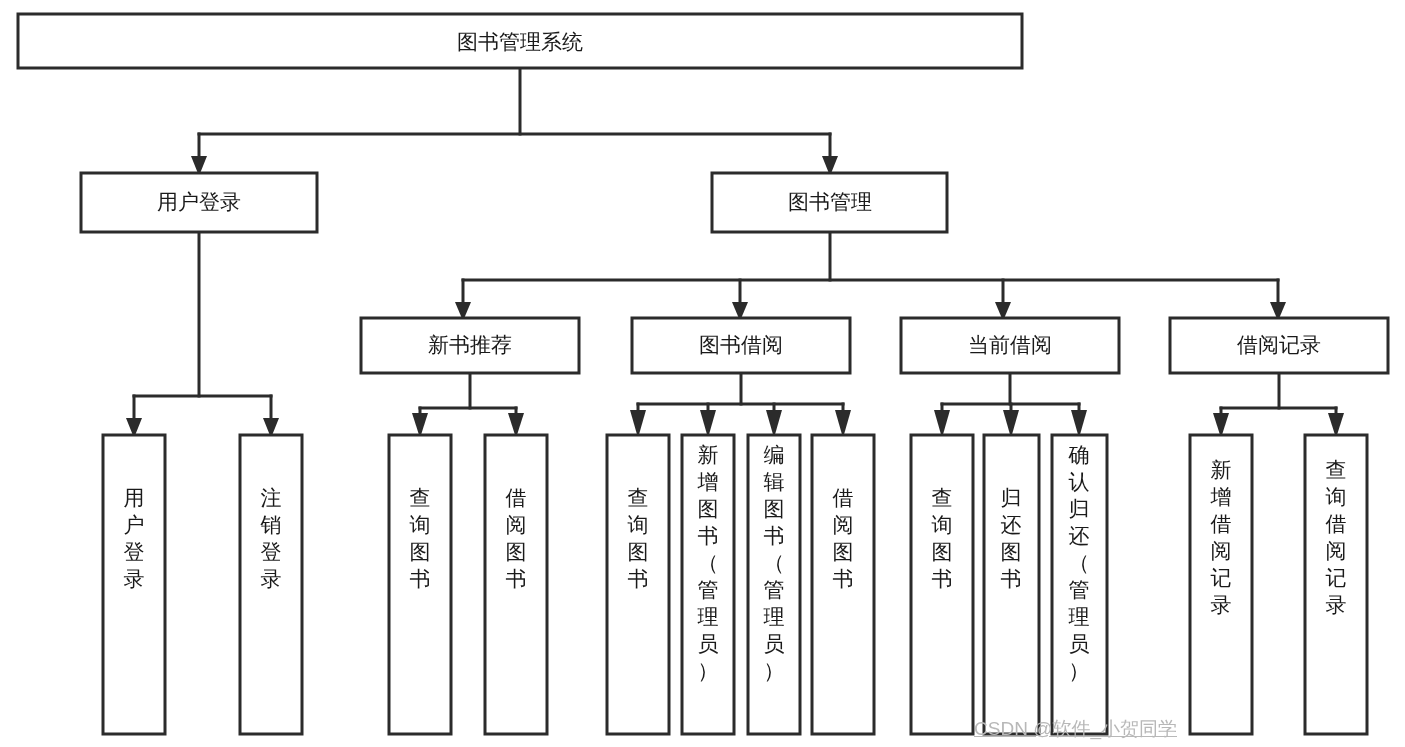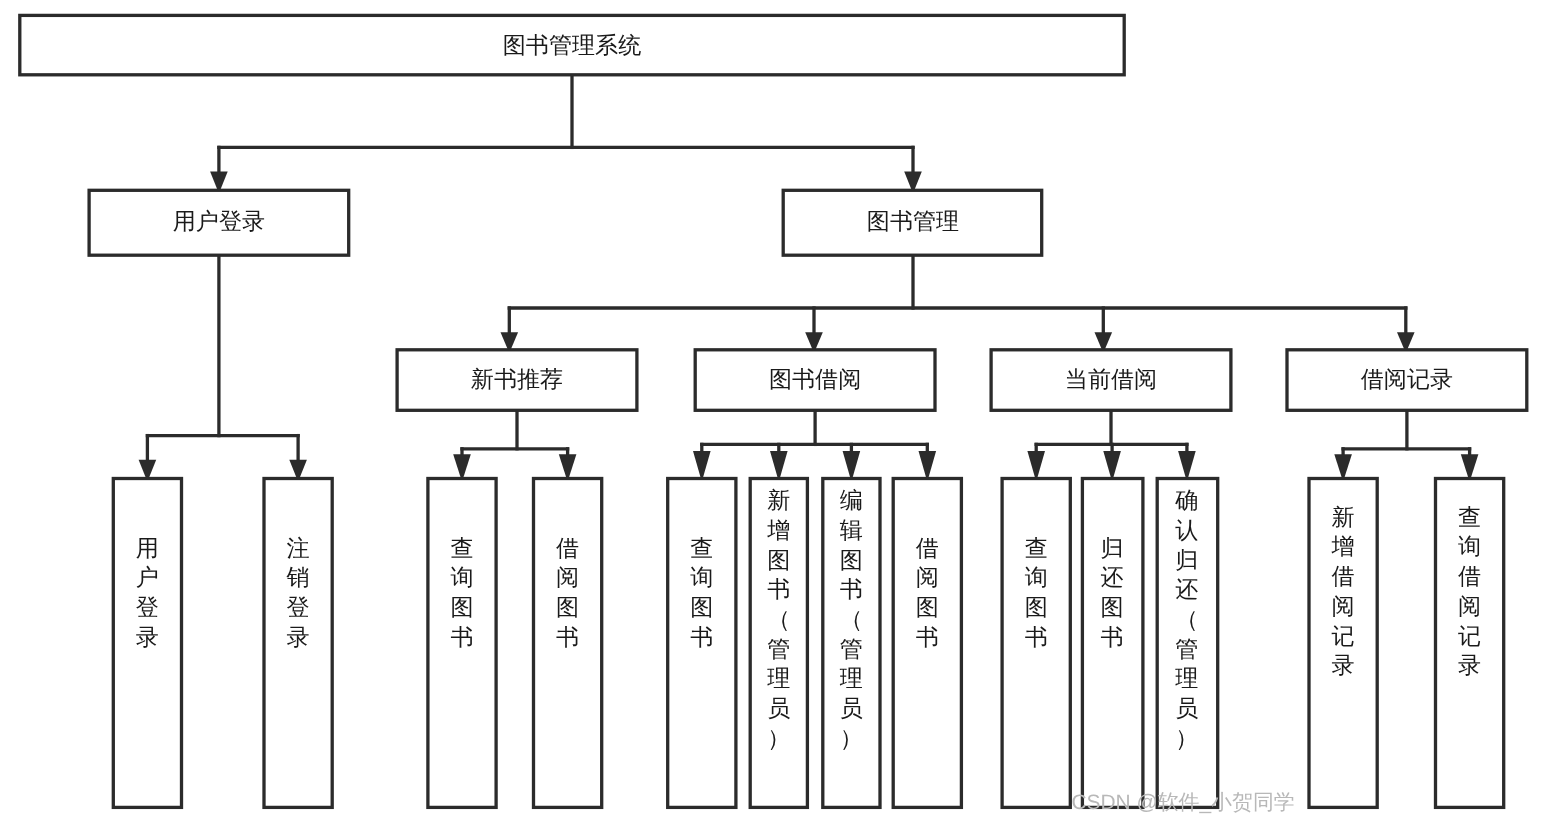--- a/index.html
+++ b/index.html
@@ -59,20 +59,21 @@
   }
   .watermark {
     position: absolute;
     right: 10px;
     bottom: 5px;
     font-family: "Liberation Sans", "DejaVu Sans", sans-serif;
     font-size: 19px;
     color: #b8b8b8;
     white-space: nowrap;
     user-select: none;
+    text-decoration: underline;
   }
 </style>
 </head>
 <body>
 
 <div id="diagram-root">
 
   <svg id="tree-svg" viewBox="0 0 1405 747" xmlns="http://www.w3.org/2000/svg">
 
     <g id="connectors">

